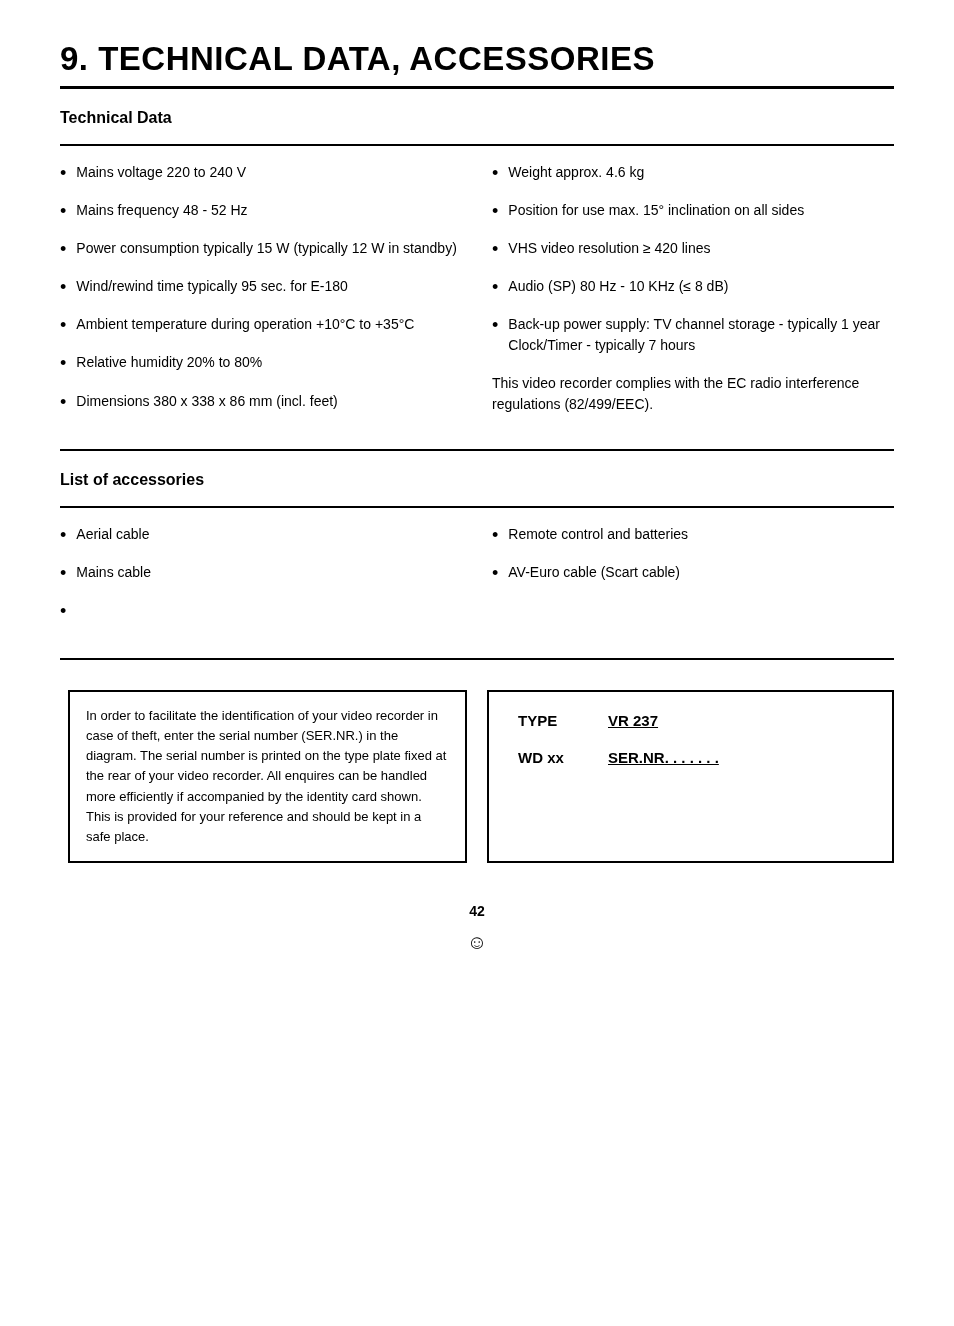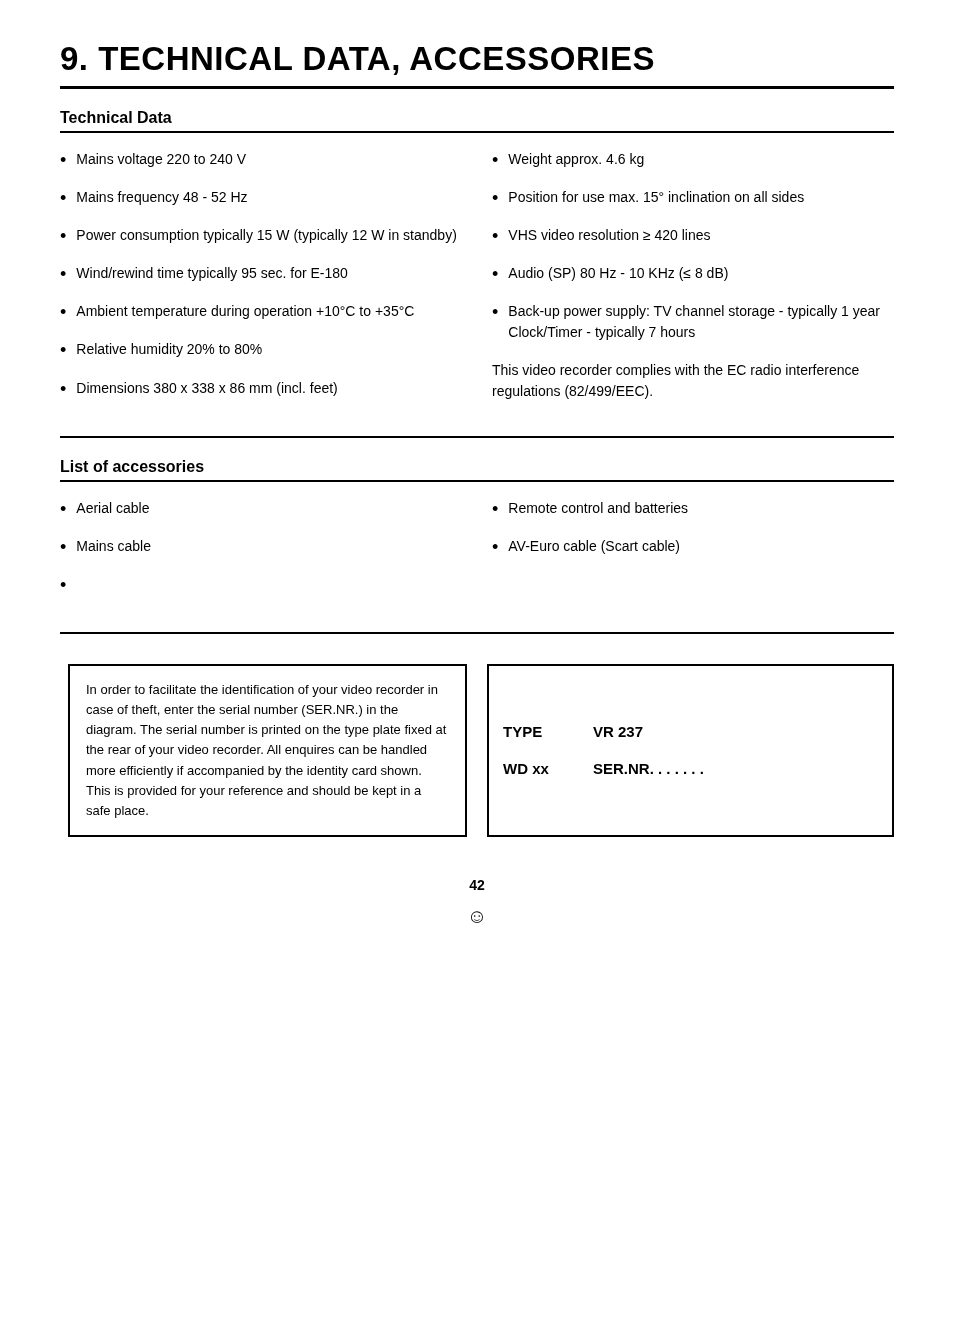--- a/index.html
+++ b/index.html
@@ -28,21 +28,21 @@
     .title-rule {
       border: none;
       border-top: 3px solid #000;
       margin-bottom: 20px;
     }
 
     .section-header {
       font-size: 16px;
       font-weight: bold;
       border-bottom: 2px solid #000;
-      padding-bottom: 4px;
+      padding-bottom: 17px;
       margin-bottom: 16px;
     }
 
     .two-col {
       display: grid;
       grid-template-columns: 1fr 1fr;
       gap: 0 30px;
       margin-bottom: 16px;
     }
 
@@ -93,42 +93,42 @@
     .info-box {
       border: 2px solid #000;
       padding: 14px 16px;
       font-size: 13px;
       line-height: 1.55;
       margin-left: 8px;
     }
 
     .serial-box {
       border: 2px solid #000;
-      padding: 20px 14px;
+      padding: 20px 29px;
       display: flex;
       flex-direction: column;
-      justify-content: center;
       gap: 20px;
     }
 
     .serial-row {
       display: flex;
       align-items: baseline;
       gap: 30px;
     }
 
     .serial-label {
       font-weight: bold;
       font-size: 15px;
       min-width: 60px;
     }
 
     .serial-value {
       font-size: 15px;
       font-weight: bold;
+      text-decoration: underline;
     }
 
     .page-footer {
       display: flex;
       align-items: center;
       gap: 12px;
       margin-top: 20px;
       flex-direction: column;
     }
 

